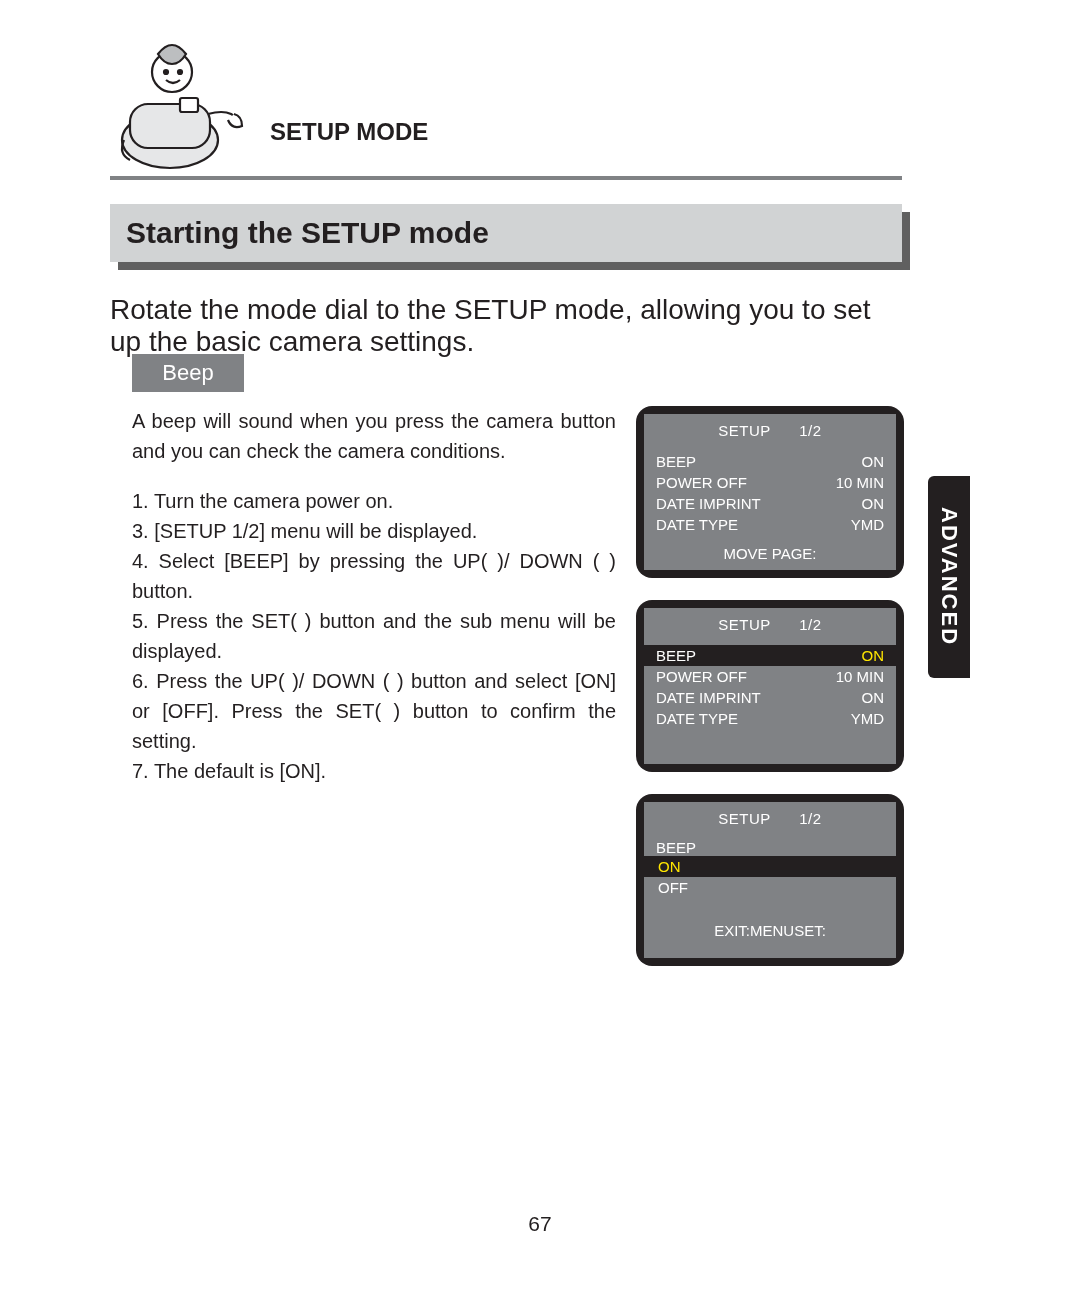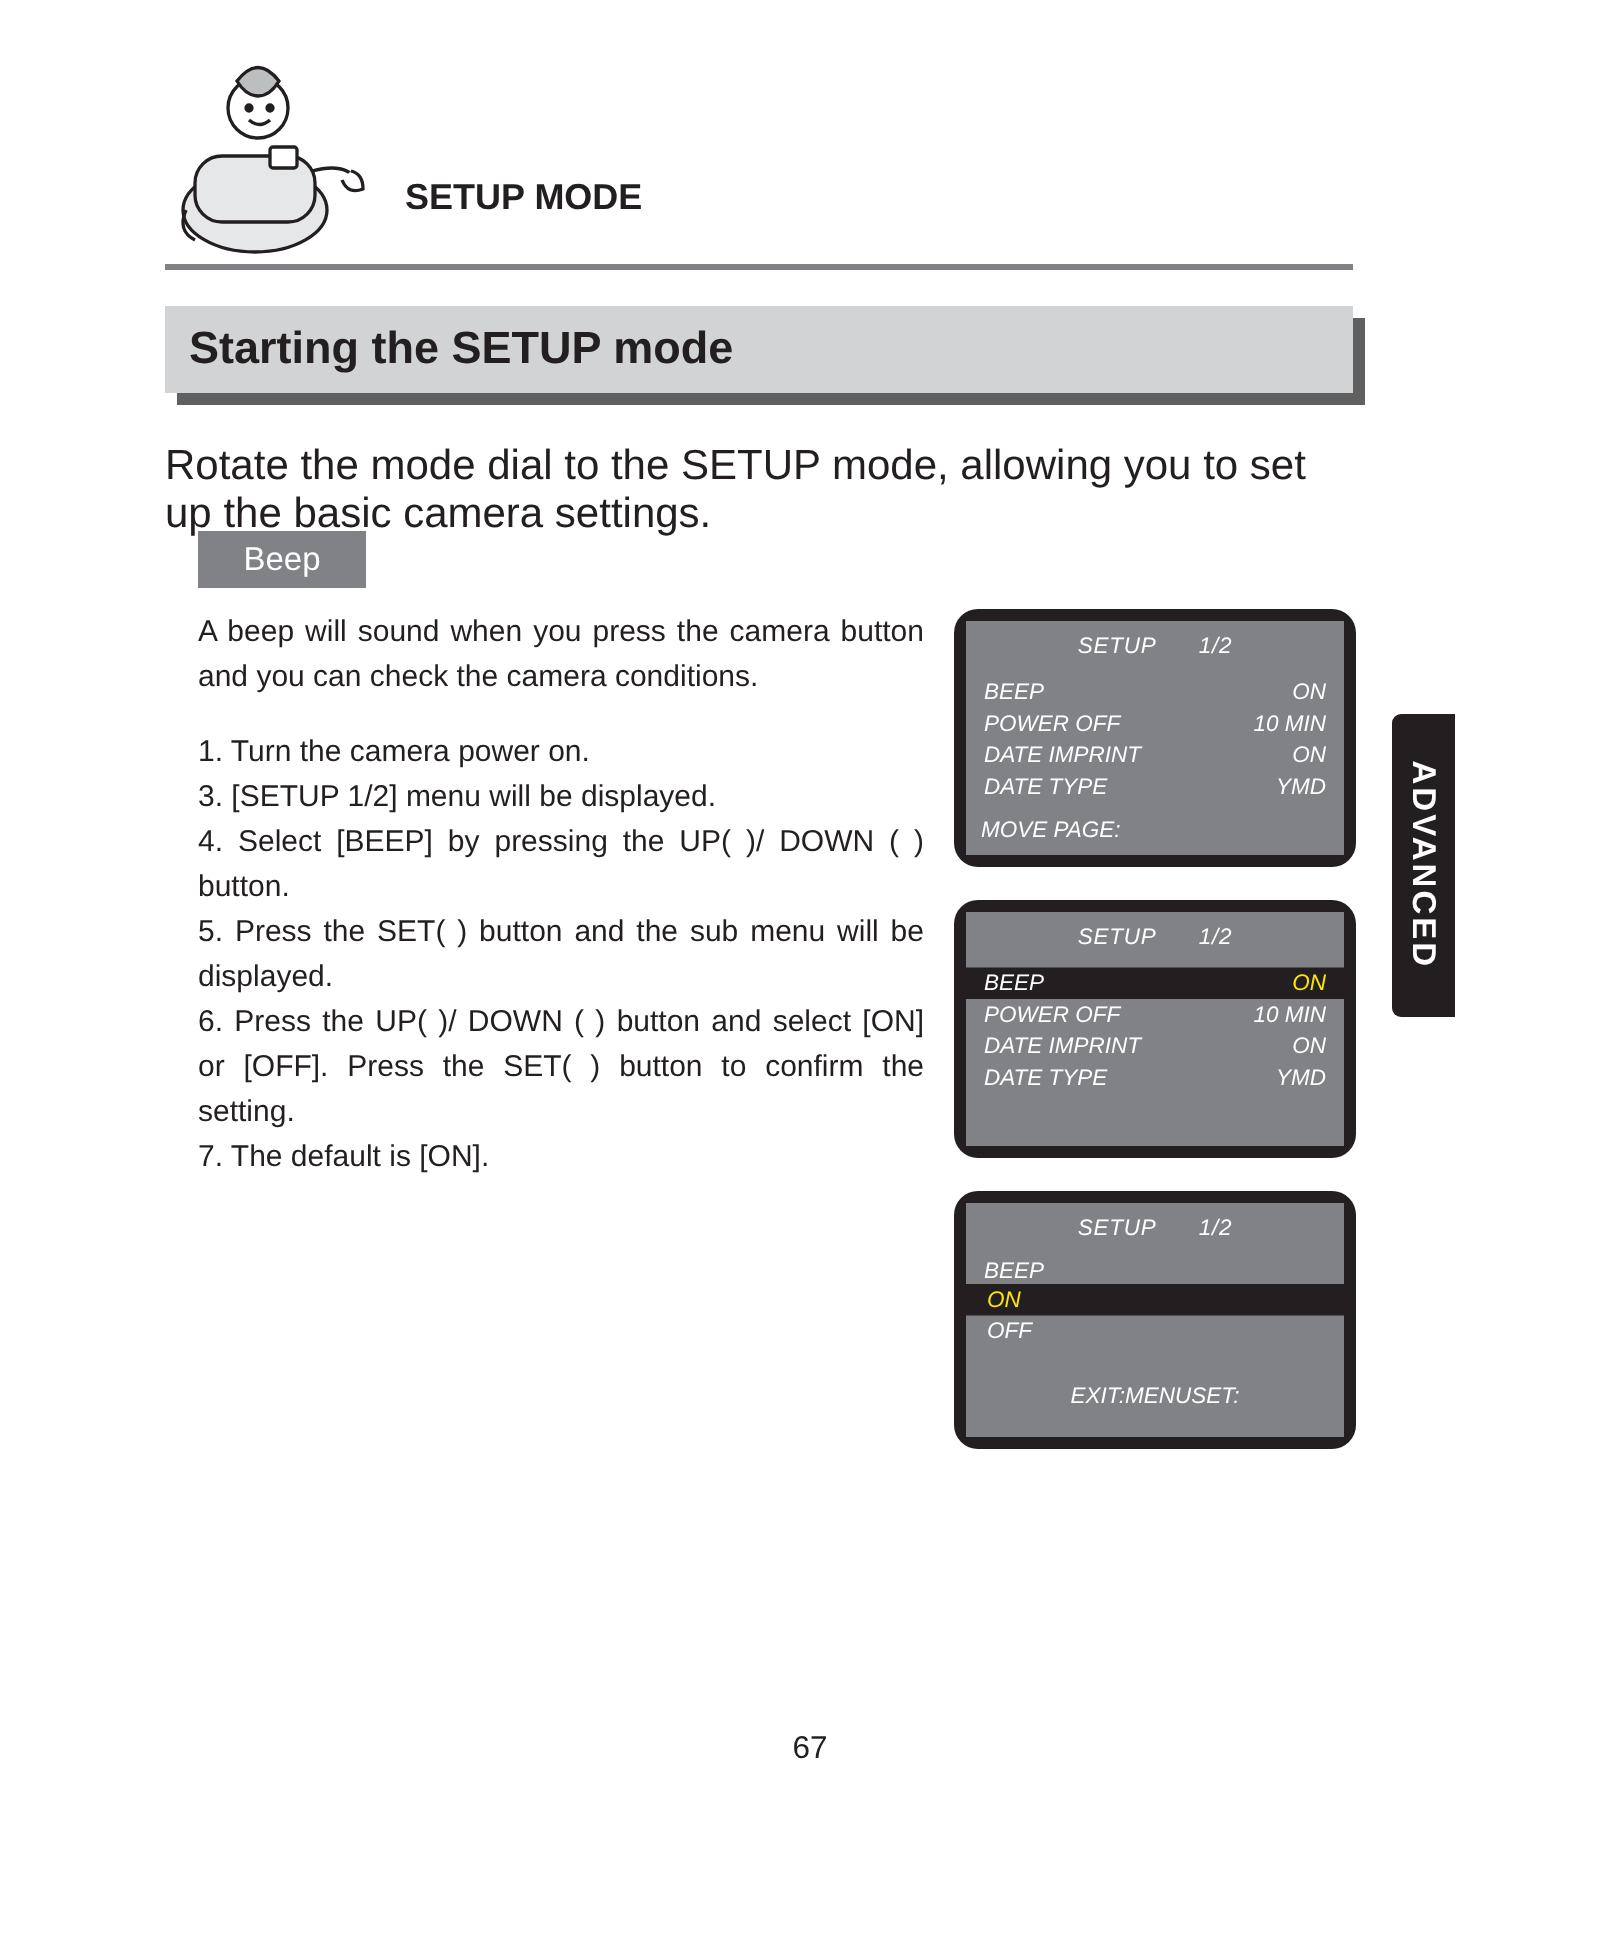--- a/index.html
+++ b/index.html
@@ -95,40 +95,39 @@
   .steps { margin: 4px 0 0 0; padding: 0; list-style: none; }
   .steps li { margin: 0; padding: 0; text-align: justify; }
   
   .lcd {
     position: absolute;
     left: 636px;
     width: 268px;
     background: #231f20;
     border-radius: 16px;
     padding: 8px;
-    font-style: italic;
   }
   .lcd-inner {
     background: #808285;
     color: #fff;
     font-size: 15px;
     padding: 6px 10px 6px 10px;
     min-height: 156px;
     position: relative;
   }
   .lcd-title {
     text-align: center;
     padding: 2px 0 12px 0;
     letter-spacing: 0.5px;
   }
   .lcd-title .pg { margin-left: 24px; }
   .lcd-row { display: flex; justify-content: space-between; padding: 2px 2px; }
   .lcd-row.hl { background: #231f20; margin: 0 -10px; padding: 2px 12px; }
   .lcd-row.hl .val { color: #ffe600; }
-  .lcd-footer-r { text-align: left; padding-top: 10px; }
+  .lcd-footer-r { text-align: center; padding-top: 10px; }
   .lcd-footer-split { display: flex; justify-content: center; padding-top: 24px; }
   .lcd-sub { padding-left: 2px; }
   .lcd-opt { padding: 2px 14px; margin: 0 -10px; }
   .lcd-opt.sel { background: #231f20; color: #ffe600; }
   
   .side-tab {
     position: absolute;
     left: 928px;
     top: 476px;
     width: 42px;
@@ -144,21 +143,21 @@
     align-items: center;
     justify-content: center;
     border-top-left-radius: 6px;
     border-bottom-left-radius: 6px;
   }
   
   .page-num {
     position: absolute;
     left: 0;
     width: 1080px;
-    top: 1154px;
+    top: 1212px;
     text-align: center;
     font-size: 21px;
   }
 </style>
 </head>
 <body>
 
 <div class="page">
 
   <div class="mascot">

